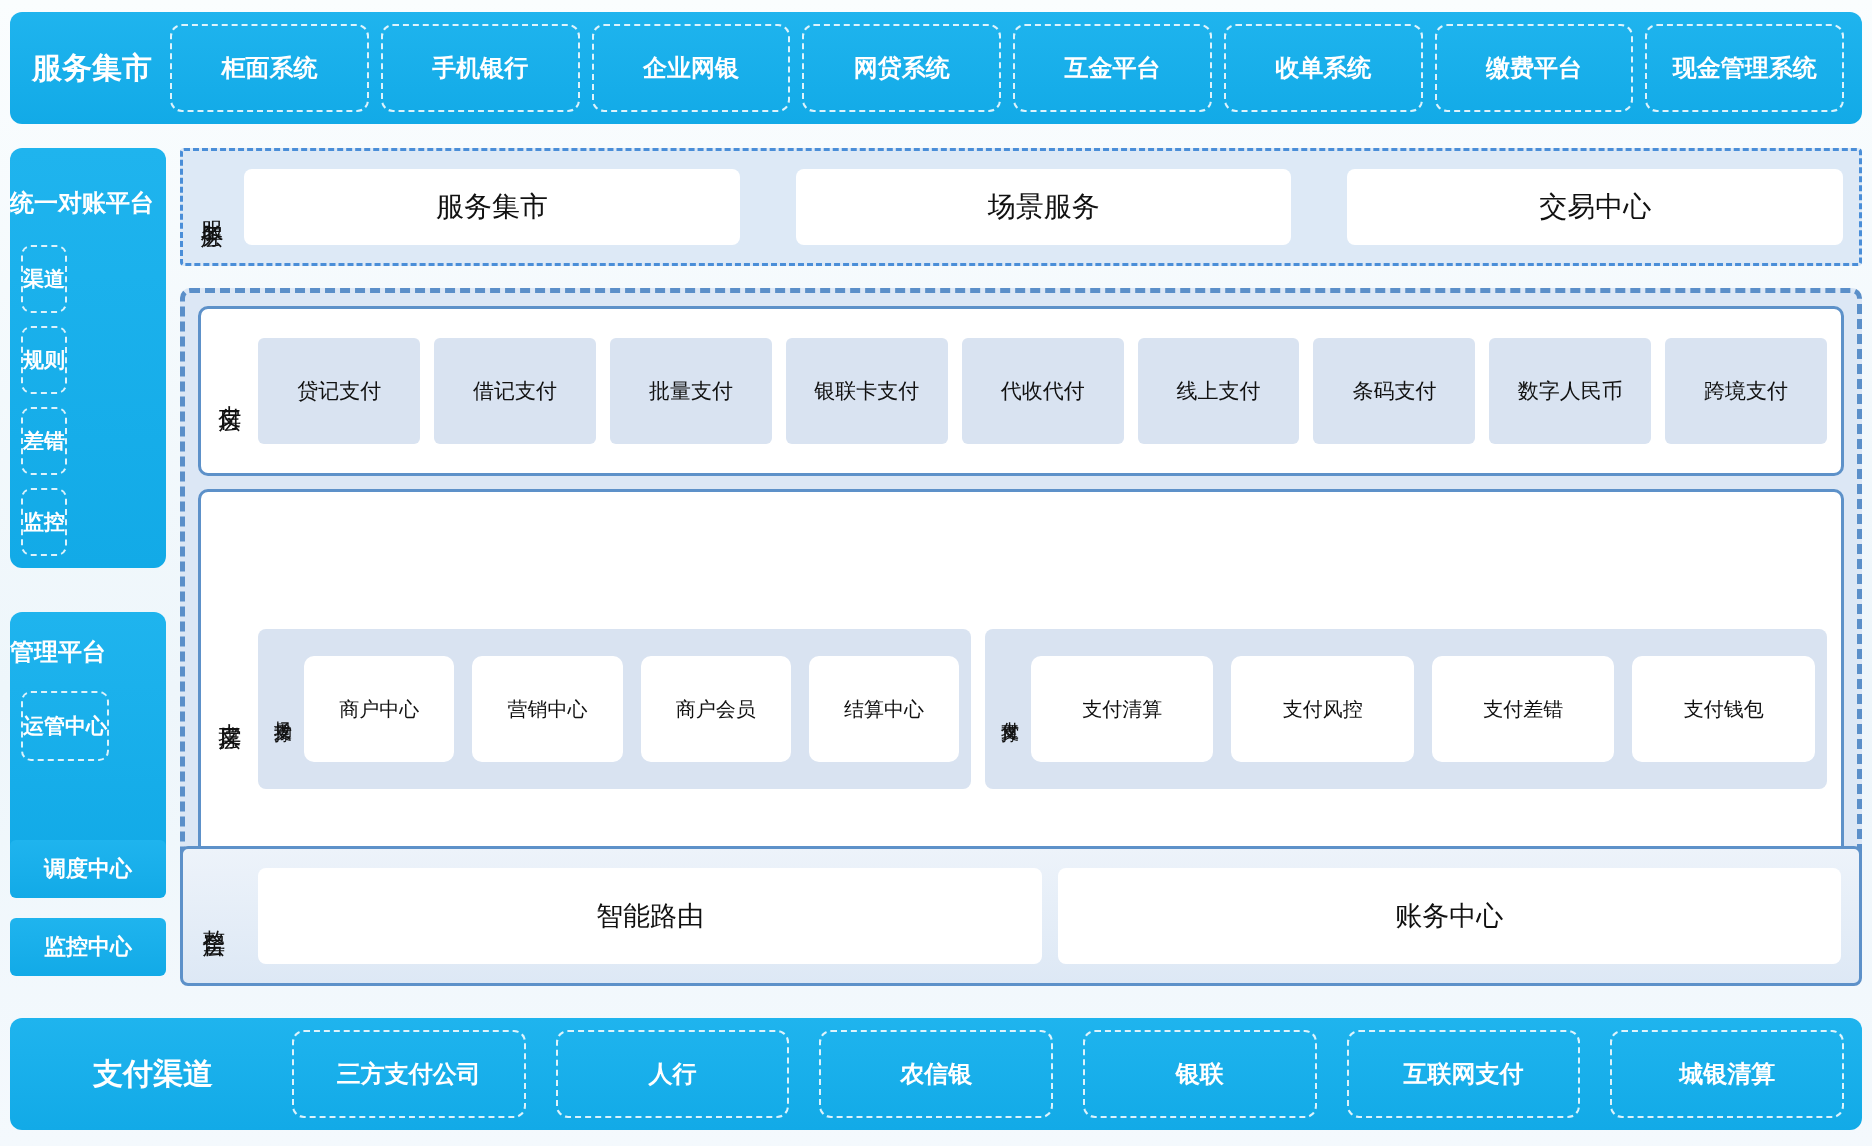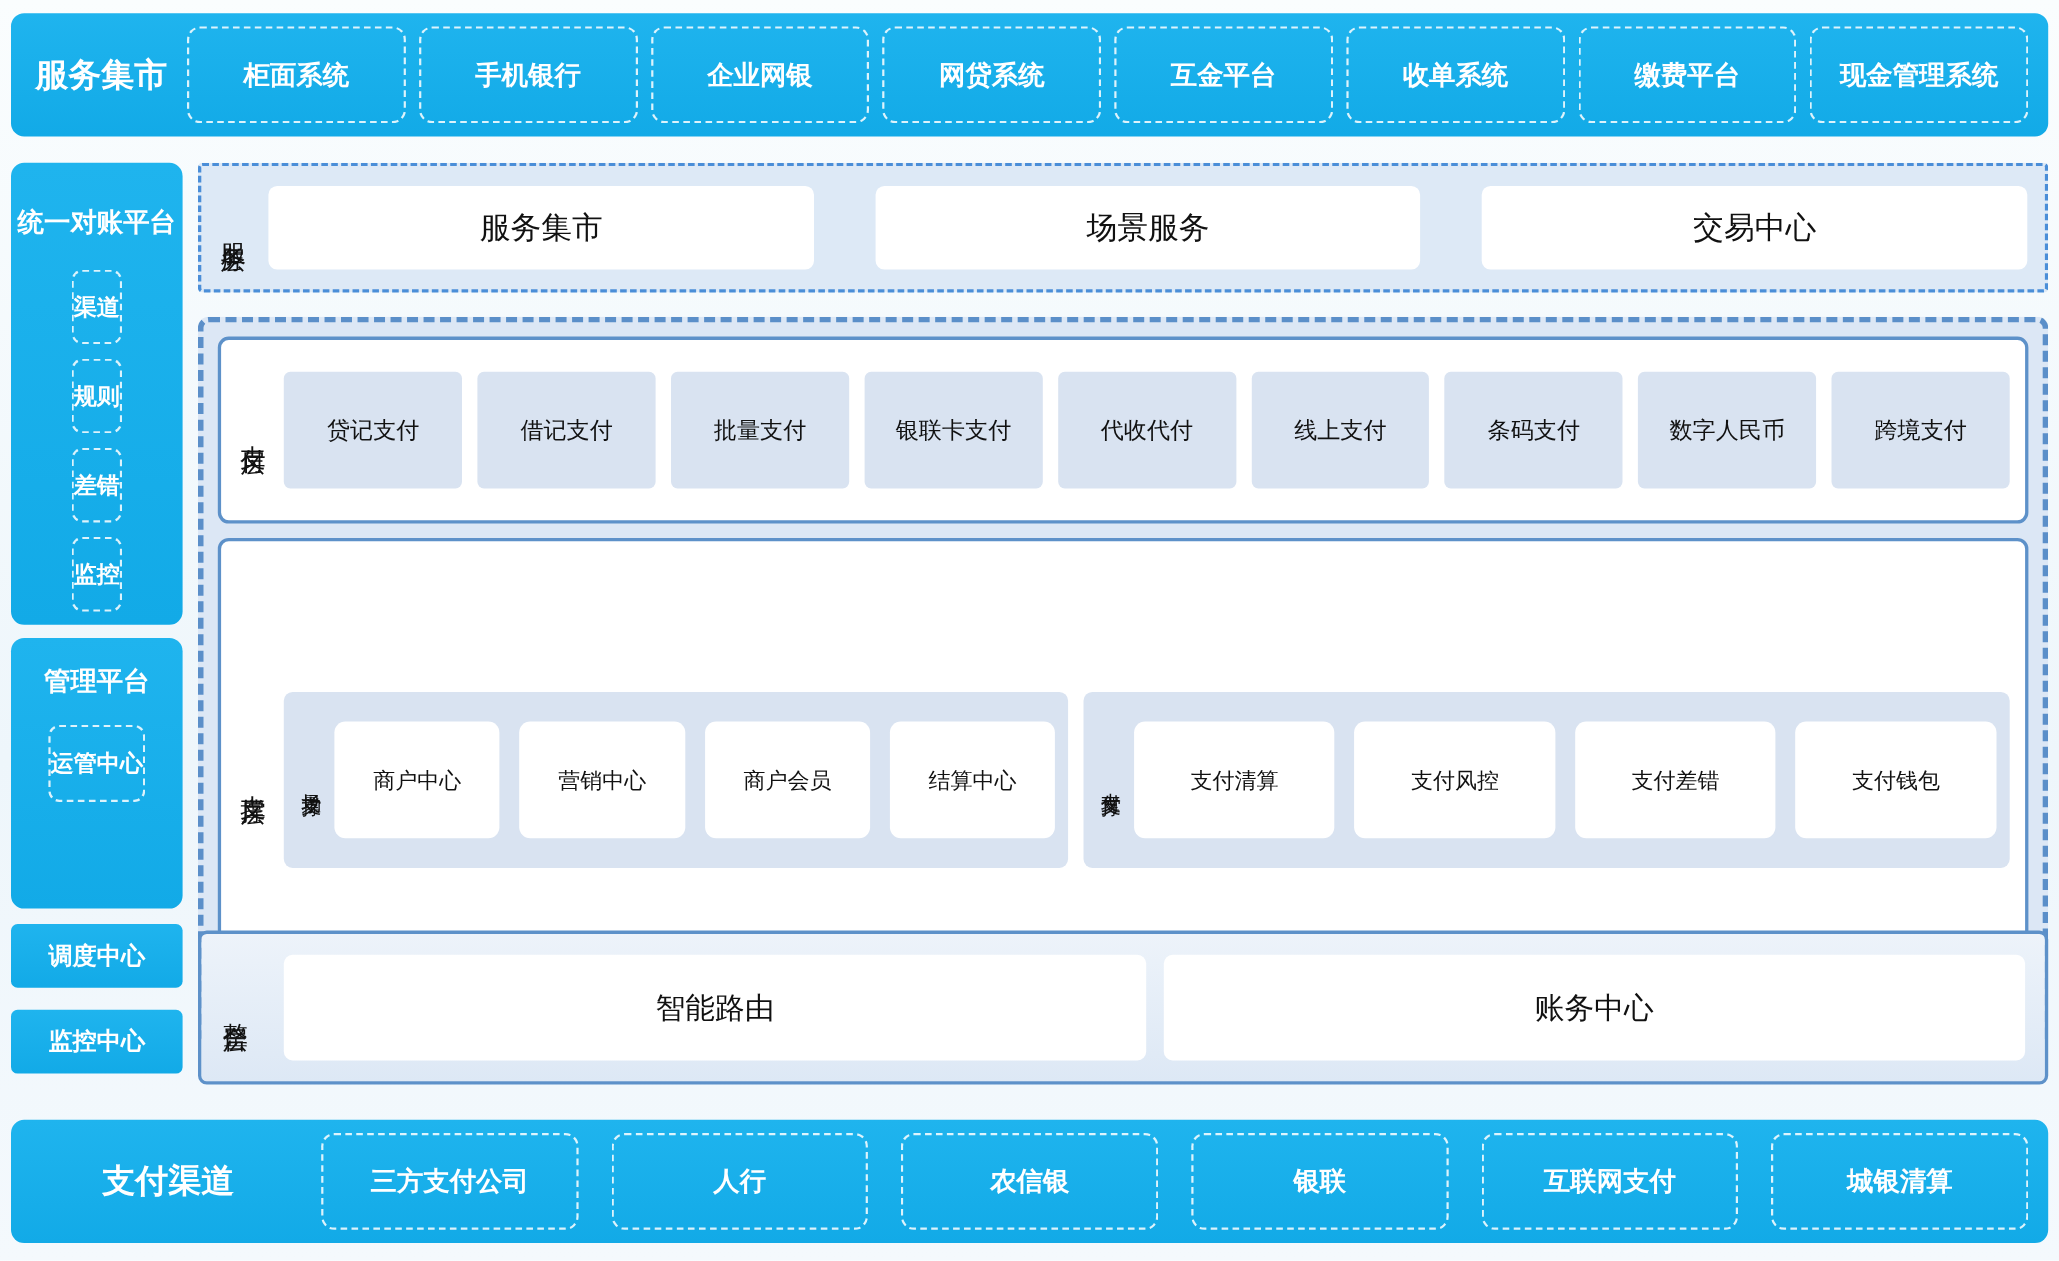--- a/index.html
+++ b/index.html
@@ -30,32 +30,32 @@
   #top-bar{top:12px;}
   #top-bar .bar-title{flex:0 0 128px;}
   #top-bar .bar-items{gap:12px;}
   #bottom-bar{top:1018px;}
   #bottom-bar .bar-title{flex:0 0 250px;}
   #bottom-bar .bar-items{gap:30px;}
 
   
   .side-panel{
     position:absolute;left:10px;width:156px;box-sizing:border-box;
-    display:flex;flex-direction:column;align-items:center;
+    display:flex;flex-direction:column;align-items:flex-start;
   }
   .side-title{font-size:24px;font-weight:700;text-align:center;}
   .side-chip{
     border:2px dashed rgba(255,255,255,.85);border-radius:10px;
     margin:0 11px;display:flex;align-items:center;justify-content:center;
     font-size:21px;font-weight:700;color:#fff;
   }
   #recon-panel{top:148px;height:420px;padding-top:26px;}
   #recon-panel .side-title{height:58px;line-height:58px;}
   #recon-panel .side-chip{height:64px;margin-top:13px;}
-  #mgmt-panel{top:580px;height:246px;padding-top:16px;}
+  #mgmt-panel{top:612px;height:246px;padding-top:16px;}
   #mgmt-panel .side-title{height:48px;line-height:48px;}
   #mgmt-panel .side-chip{height:66px;margin-top:15px;}
   .solo-box{
     position:absolute;left:10px;width:156px;height:58px;border-radius:6px;
     display:flex;align-items:center;justify-content:center;
     font-size:22px;font-weight:700;color:#fff;
   }
   #dispatch-box{top:840px;}
   #monitor-box{top:918px;}
 

